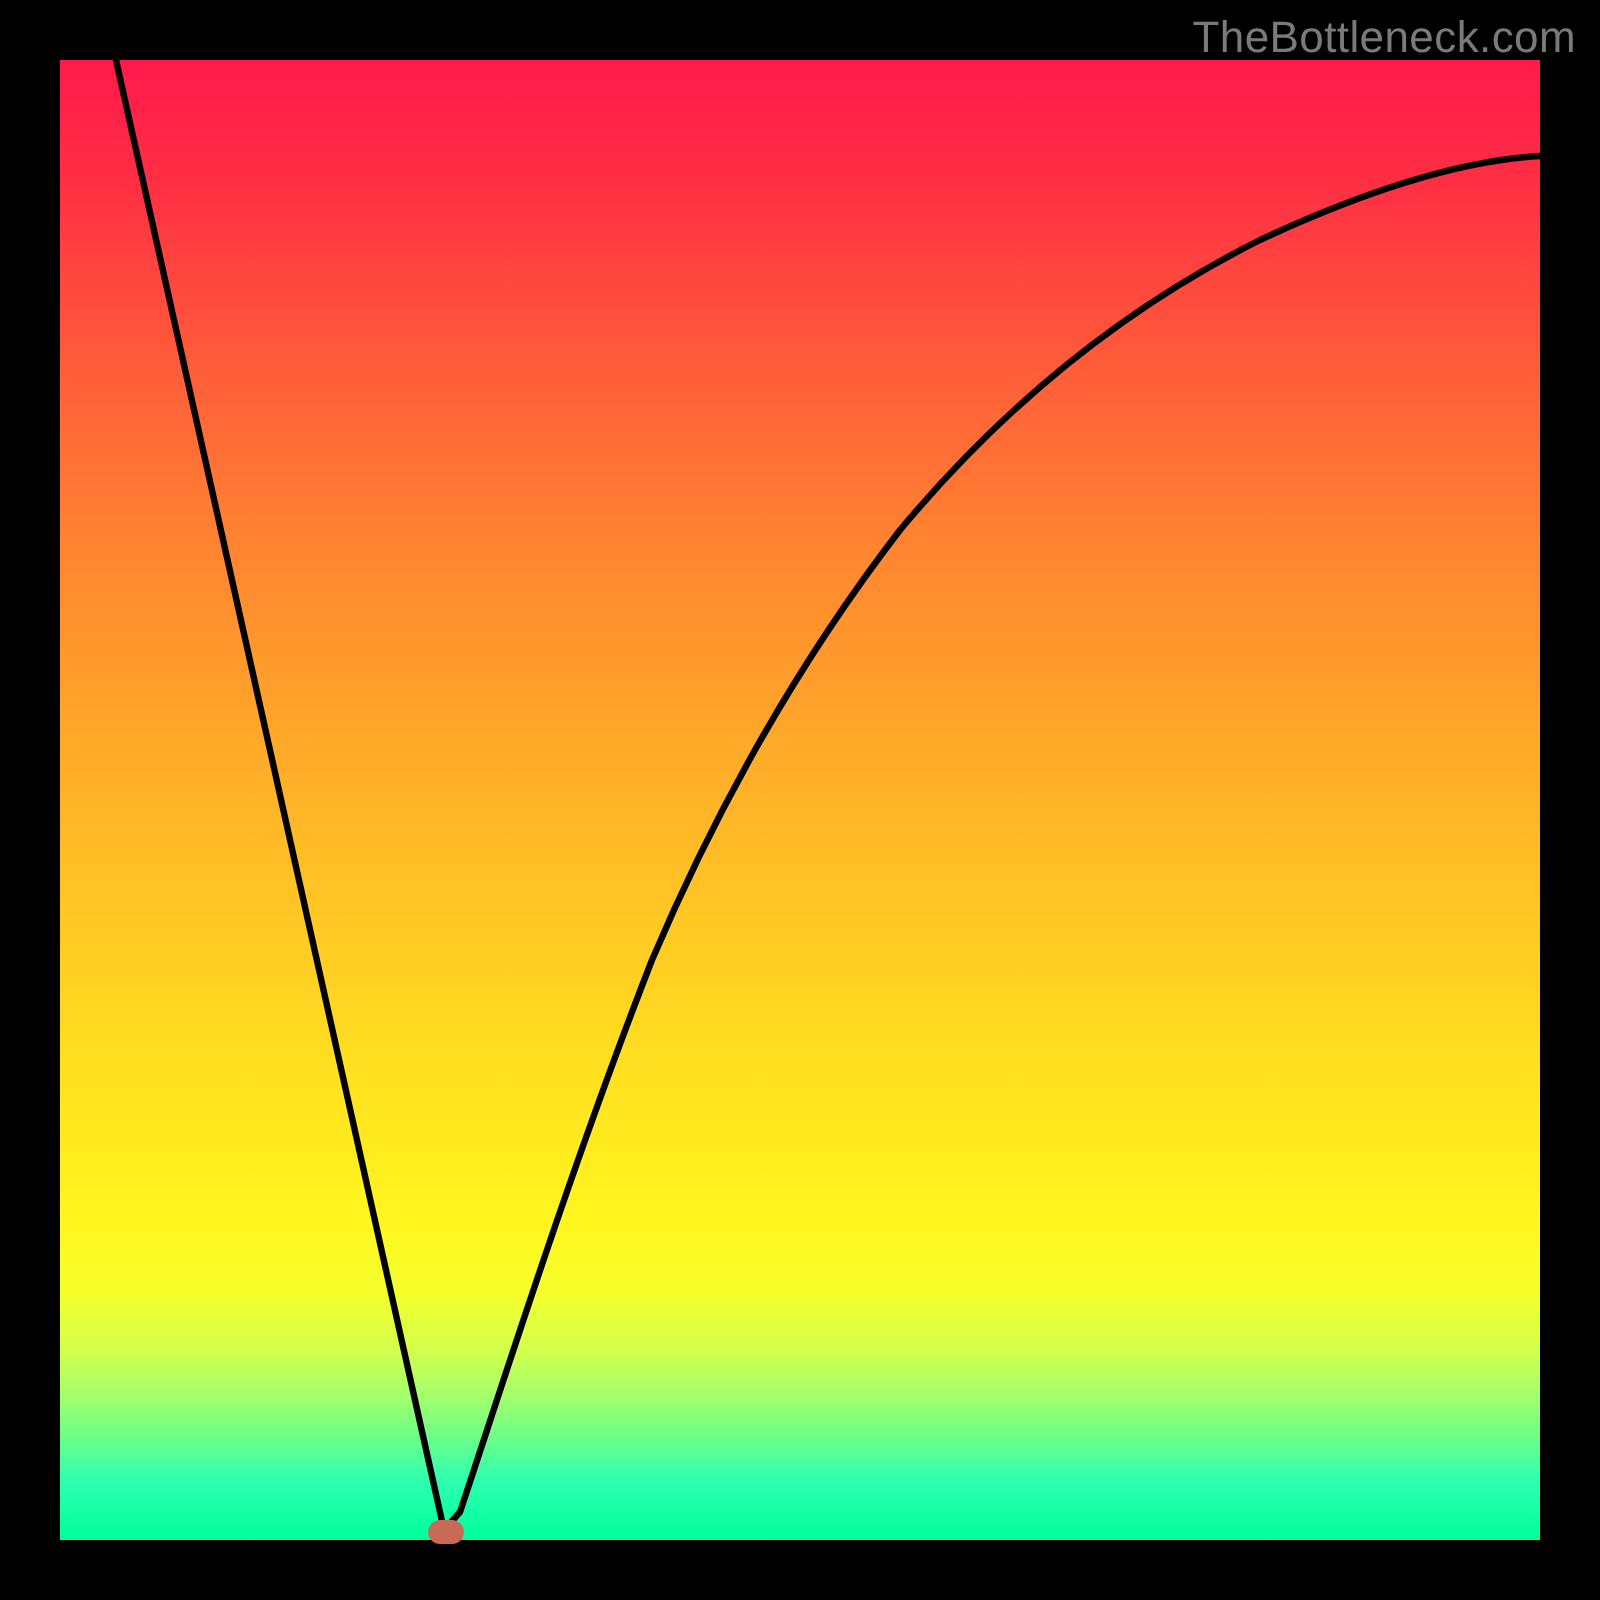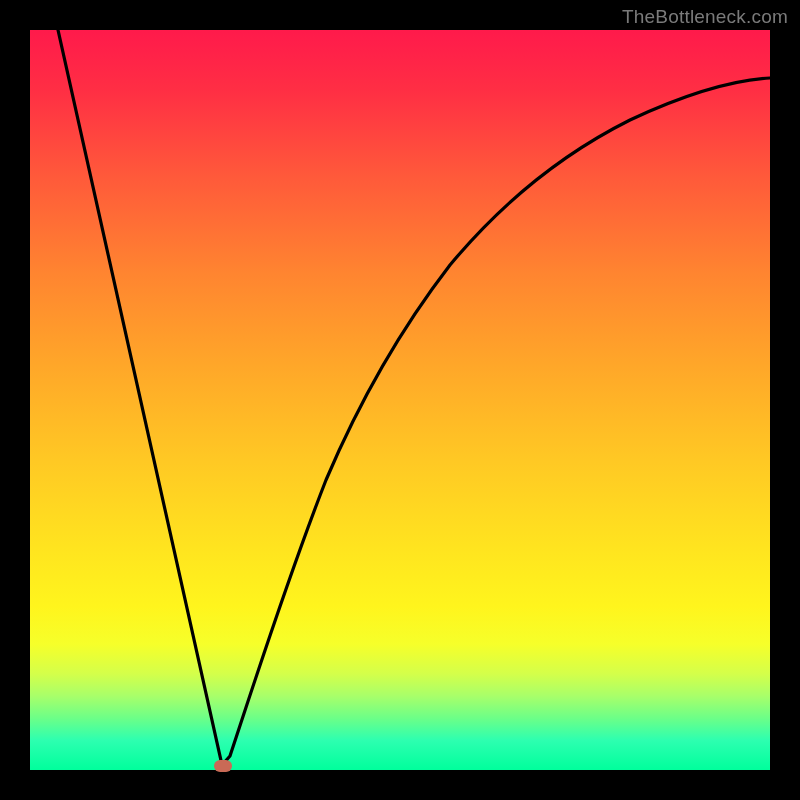--- a/index.html
+++ b/index.html
@@ -38,21 +38,21 @@
       #6cff88 93%,
       #2dffb0 96%,
       #00ff9c 100%
     );
   }
   .attribution {
     position: absolute;
     top: 6px;
     right: 12px;
     color: #7a7a7a;
-    font-size: 19px;
+    font-size: 22px;
     font-weight: 400;
     letter-spacing: 0.2px;
   }
   svg.curve {
     position: absolute;
     inset: 0;
     width: 100%;
     height: 100%;
   }
   .marker {

